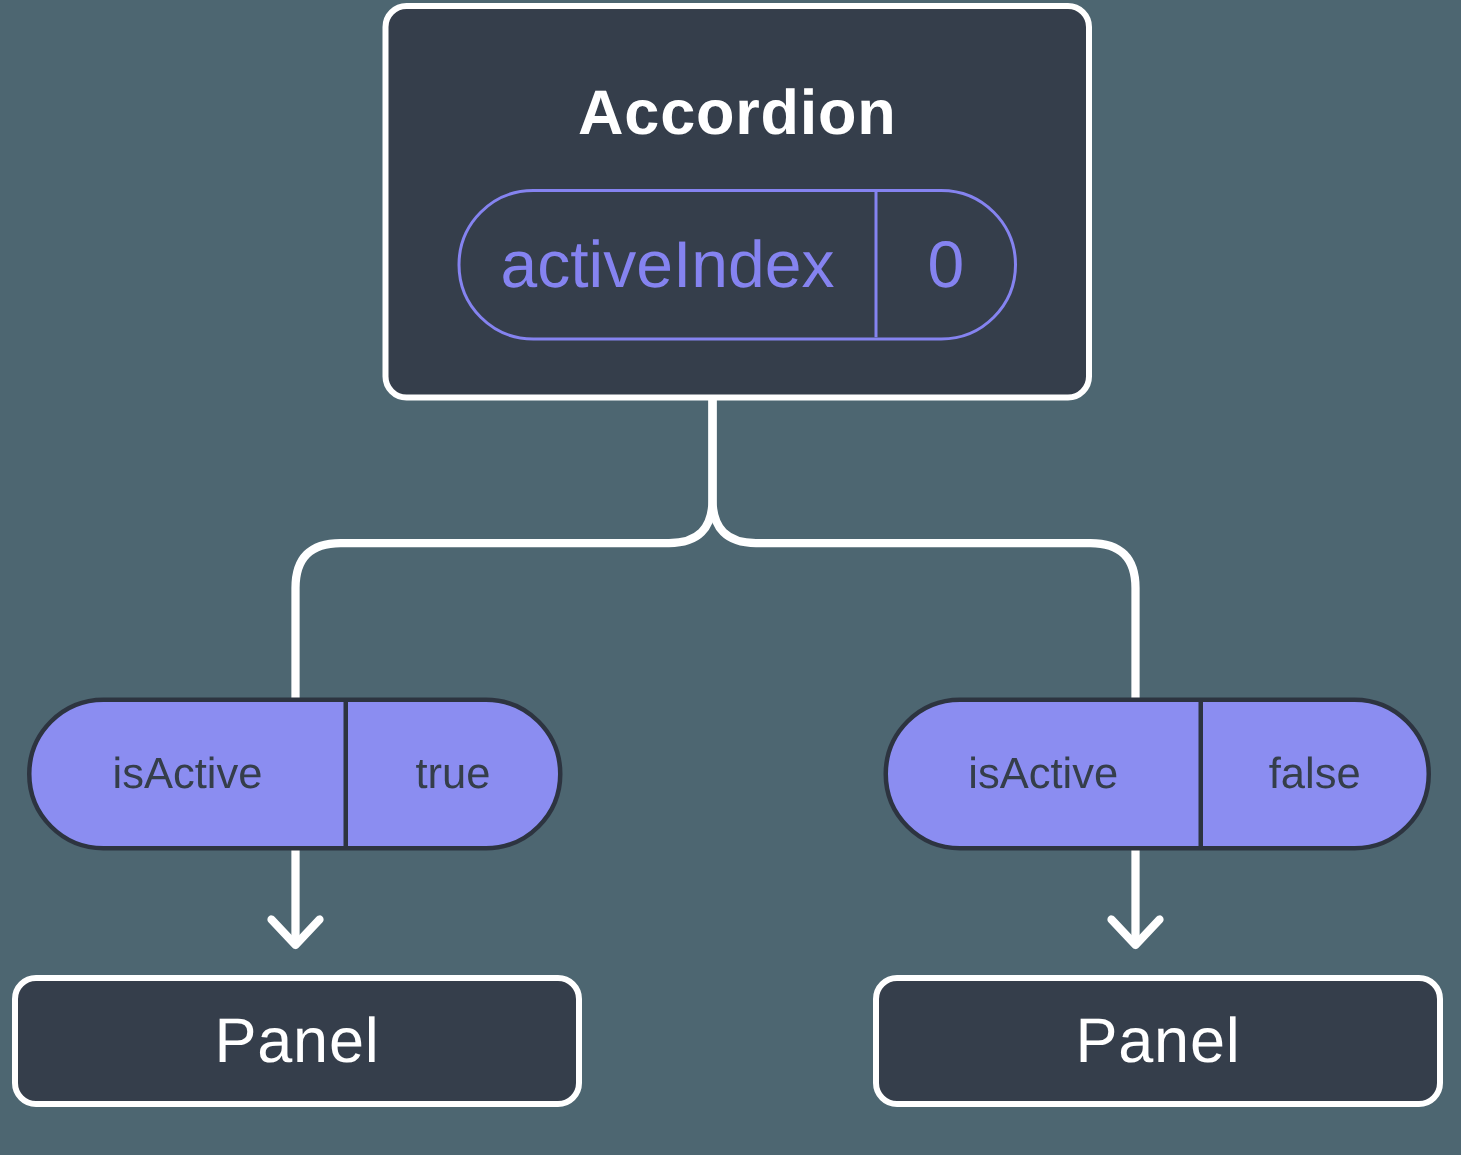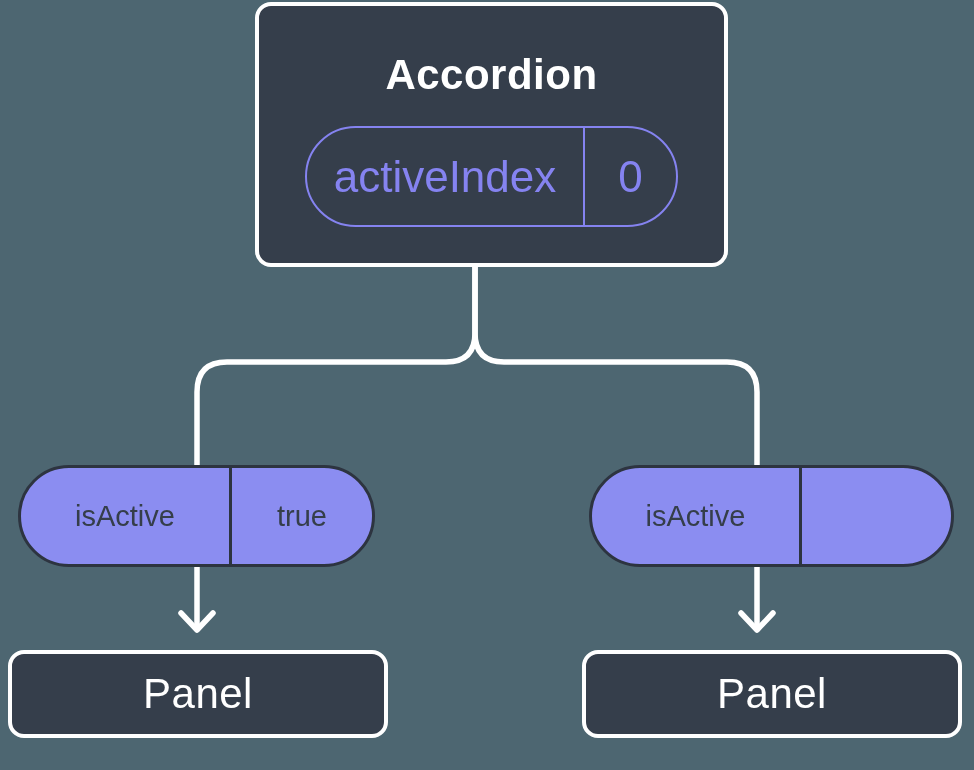--- a/index.html
+++ b/index.html
@@ -134,19 +134,20 @@
     </div>
   </div>
 
   <div class="pill prop-pill left">
     <span class="pill-seg seg-name">isActive</span>
     <span class="pill-seg seg-value">true</span>
   </div>
 
   <div class="pill prop-pill right">
     <span class="pill-seg seg-name">isActive</span>
+    <span class="pill-seg seg-value">false</span>
   </div>
 
   <div class="node panel left">Panel</div>
 
   <div class="node panel right">Panel</div>
 
 </div>
 
 </body></html>

